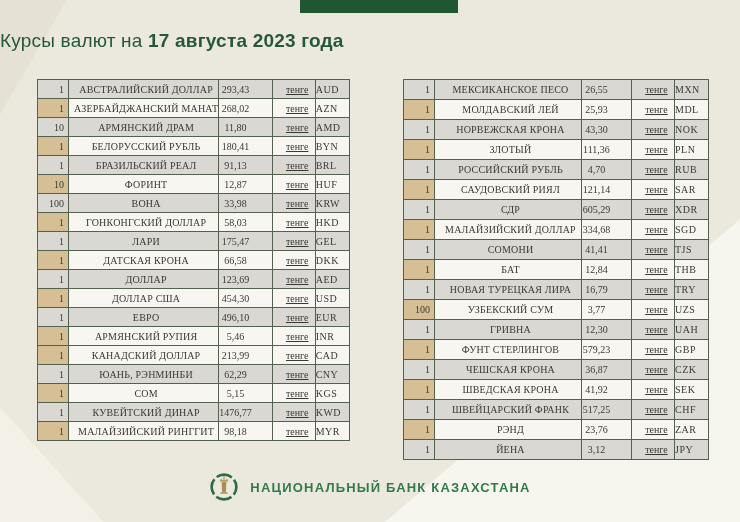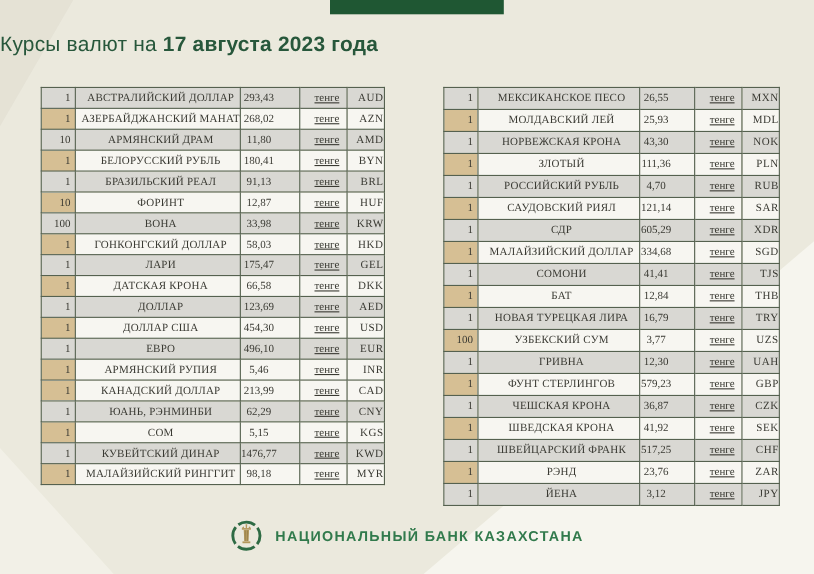--- a/index.html
+++ b/index.html
@@ -54,21 +54,21 @@
     white-space:nowrap;
     overflow:hidden;
     vertical-align:middle;
   }
   .tbl-left td{height:18px;}
   .tbl-right td{height:19px;}
   .rates td.qty  {text-align:right;padding-right:4px;}
   .rates td.name {text-align:center;padding-left:5px;letter-spacing:.2px;}
   .rates td.value{text-align:center;padding-right:20px;}
   .rates td.unit {text-align:center;padding-left:7px;text-decoration:underline;}
-  .rates td.code {text-align:right;letter-spacing:.5px;}
+  .rates td.code {text-align:left;letter-spacing:.5px;}
   tr.row-gray  td{background:#d9d8d3;}
   tr.row-white td{background:#f7f6f1;}
   tr.row-white td.qty{background:#d6bf94;}
   .footer{
     position:absolute;left:0;top:472px;width:100%;
     display:flex;align-items:center;justify-content:center;
     gap:11px;
   }
   .emblem{width:30px;height:30px;display:block;}
   .bank-name{

